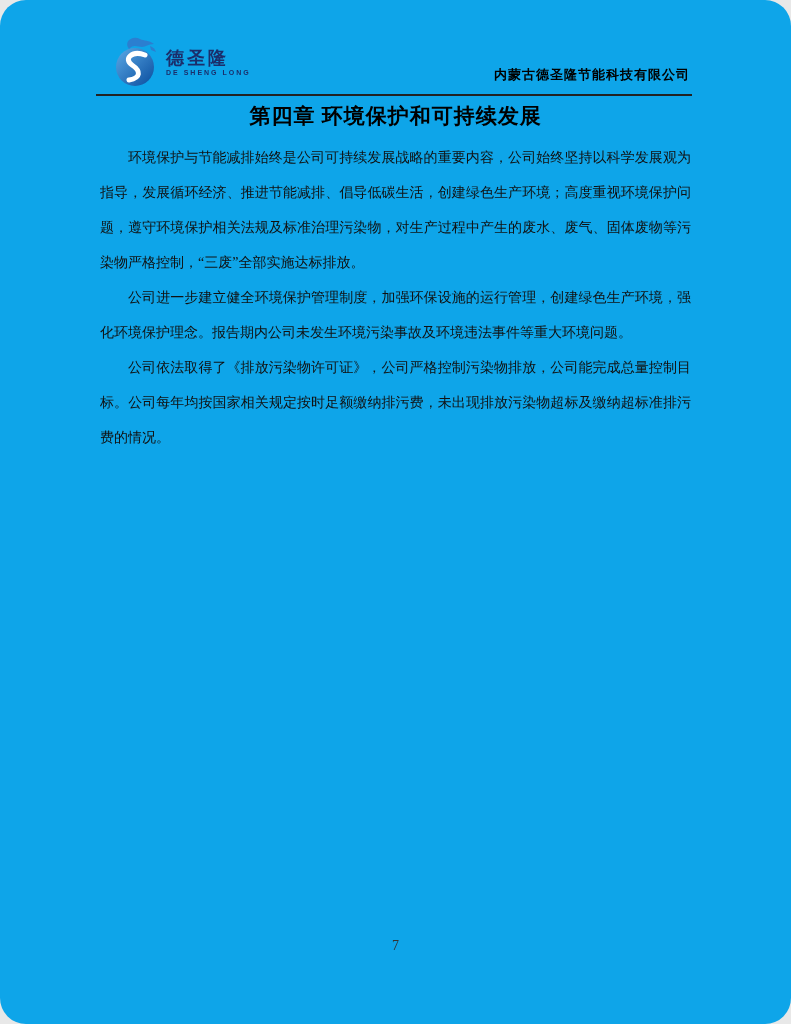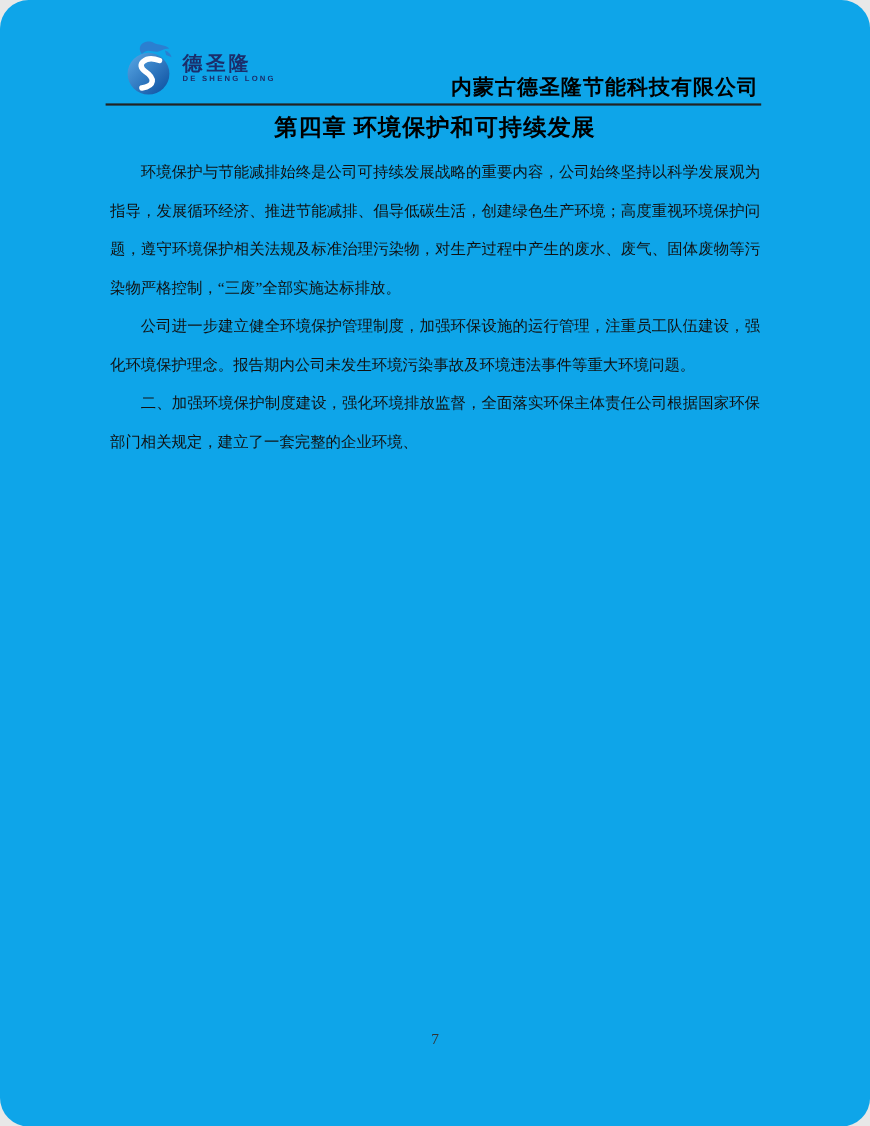--- a/index.html
+++ b/index.html
@@ -25,21 +25,21 @@
     font-weight:bold;font-size:18px;letter-spacing:3px;
     color:#1b2e6b;line-height:20px;
   }
   .logo-en{
     font-family:"Liberation Sans","DejaVu Sans",sans-serif;
     font-weight:bold;font-size:7px;letter-spacing:2px;
     color:#1b2e6b;line-height:9px;
   }
   .company-name{
     position:absolute;right:101px;top:66px;
-    font-size:19px;font-weight:bold;color:#000;
+    font-size:13px;font-weight:bold;color:#000;
     letter-spacing:1px;
   }
   .header-rule{
     position:absolute;left:96px;right:99px;top:94px;
     border-top:2px solid #222222;
   }
   
   .chapter-title{
     position:absolute;left:0;top:102px;width:100%;
     margin:0;text-align:center;
@@ -90,22 +90,22 @@
       </span>
     </div>
     <div class="company-name">内蒙古德圣隆节能科技有限公司</div>
     <div class="header-rule"></div>
   </header>
 
   <main>
     <h1 class="chapter-title">第四章 环境保护和可持续发展</h1>
     <div class="body-text">
       <p>环境保护与节能减排始终是公司可持续发展战略的重要内容，公司始终坚持以科学发展观为指导，发展循环经济、推进节能减排、倡导低碳生活，创建绿色生产环境；高度重视环境保护问题，遵守环境保护相关法规及标准治理污染物，对生产过程中产生的废水、废气、固体废物等污染物严格控制，“三废”全部实施达标排放。</p>
-      <p>公司进一步建立健全环境保护管理制度，加强环保设施的运行管理，注重员工队伍建设，强化环境保护理念。报告期内公司未发生环境污染事故及环境违法事件等重大环境问题。</p>
-      <p>二、加强环境保护制度建设，强化环境排放监督，全面落实环保主体责任公司根据国家环保部门相关规定，建立了一套完整的企业环境、</p>
+      <p>公司进一步建立健全环境保护管理制度，加强环保设施的运行管理，创建绿色生产环境，强化环境保护理念。报告期内公司未发生环境污染事故及环境违法事件等重大环境问题。</p>
+      <p>公司依法取得了《排放污染物许可证》，公司严格控制污染物排放，公司能完成总量控制目标。公司每年均按国家相关规定按时足额缴纳排污费，未出现排放污染物超标及缴纳超标准排污费的情况。</p>
     </div>
   </main>
 
   <footer>
     <div class="page-number">7</div>
   </footer>
 
 </div>
 
 </body></html>

